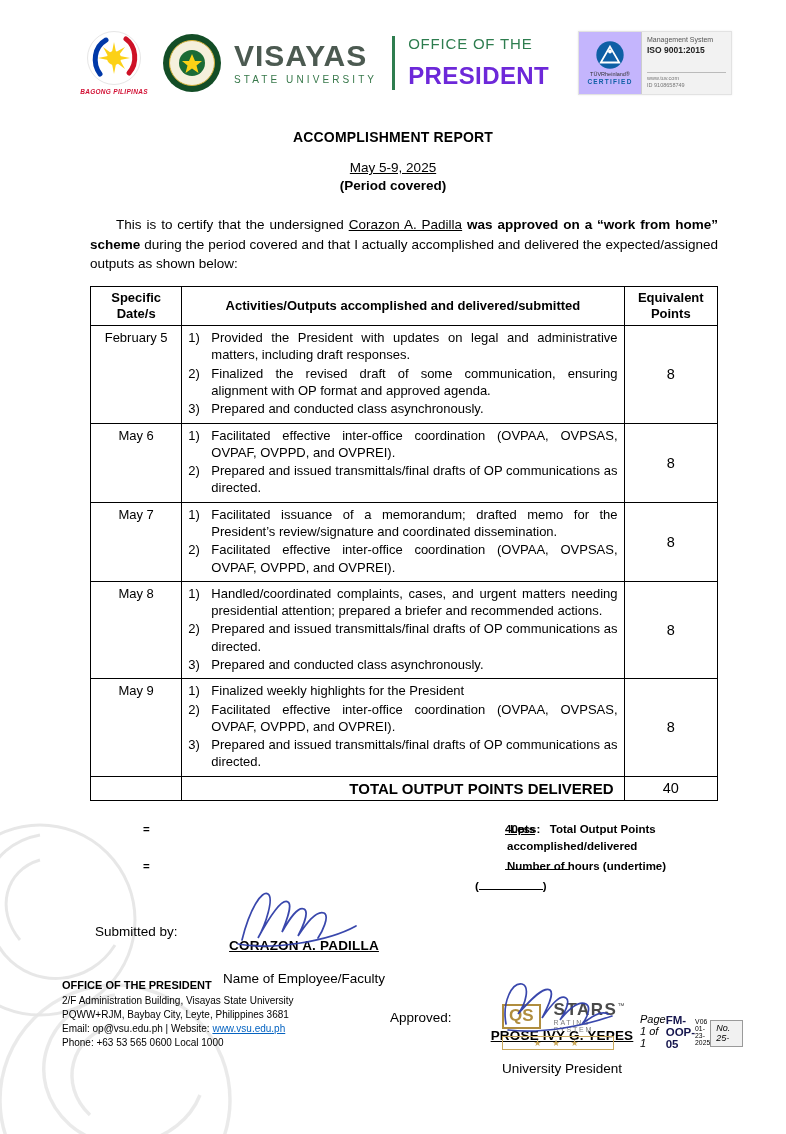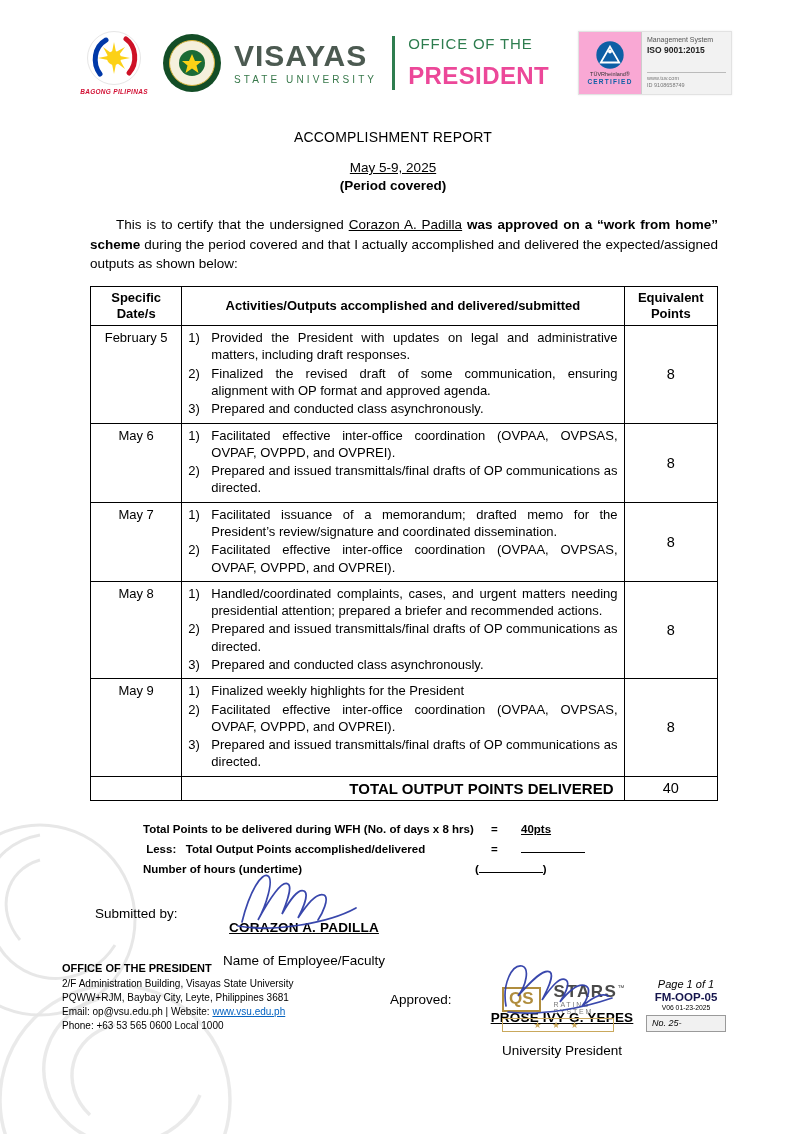--- a/index.html
+++ b/index.html
@@ -10,32 +10,32 @@
   
   .header{display:flex;align-items:center;padding:30px 54px 0 78px}
   .bp{display:flex;flex-direction:column;align-items:center;width:72px;flex:none}
   .bp-text{color:#d21034;font-weight:bold;font-style:italic;font-size:6.5px;letter-spacing:.3px;margin-top:2px;white-space:nowrap}
   .seal{margin-left:12px;flex:none}
   .vsu-word{margin-left:12px;flex:none}
   .vsu-visayas{font-size:30px;font-weight:600;color:#4c5a51;letter-spacing:1px;line-height:1}
   .vsu-state{font-size:10px;color:#37784a;letter-spacing:3.1px;margin-top:3px}
   .hdr-divider{width:3px;height:54px;background:#2e7d4f;margin:0 13px 0 15px;flex:none}
   .office-line1{font-size:15px;color:#2e7d4f;letter-spacing:.8px}
-  .office-line2{font-size:24px;font-weight:bold;color:#ec4899;letter-spacing:.4px;margin-top:10px}
-  .tuv{margin-left:auto;display:flex;align-items:stretch;border:1px solid #e2e2e2;background:#f9a8d4;width:152px;min-height:62px;flex:none;box-shadow:0 0 2px rgba(0,0,0,.08)}
+  .office-line2{font-size:24px;font-weight:bold;color:#6d28d9;letter-spacing:.4px;margin-top:10px}
+  .tuv{margin-left:auto;display:flex;align-items:stretch;border:1px solid #e2e2e2;background:#c4b5fd;width:152px;min-height:62px;flex:none;box-shadow:0 0 2px rgba(0,0,0,.08)}
   .tuv-left{width:62px;display:flex;flex-direction:column;align-items:center;justify-content:center;padding:3px 0}
   .tuv-brand{font-size:5.5px;color:#333;margin-top:1px;white-space:nowrap}
   .tuv-cert{font-size:6.5px;font-weight:bold;color:#0e5fa5;letter-spacing:1.2px;margin-top:1px}
   .tuv-right{flex:1;border-left:1px solid #ccc;background:#f2f2f2;padding:4px 5px;display:flex;flex-direction:column;justify-content:space-between}
   .tuv-mgmt{font-size:7px;color:#555;line-height:1.25}
   .tuv-iso{font-size:8.5px;font-weight:bold;color:#222;margin-top:1px}
   .tuv-small{border-top:1px solid #bbb;padding-top:2px;font-size:5.5px;color:#777;line-height:1.3}
 
   
-  .title{text-align:center;font-weight:normal;font-size:14px;margin-top:34px;letter-spacing:.2px}
+  .title{text-align:center;font-weight:bold;font-size:14px;margin-top:34px;letter-spacing:.2px}
   .period{text-align:center;font-size:13.5px;margin-top:15px;text-decoration:underline}
   .period-label{text-align:center;font-size:13.5px;font-weight:bold;margin-top:3px}
 
   
   .intro{margin:22px 68px 0 90px;font-size:13.5px;line-height:1.45;text-align:justify;text-indent:26px}
   .name-u{text-decoration:underline}
 
   
   table.report{border-collapse:collapse;margin:12px 0 0 90px;width:628px}
   table.report th,table.report td{border:1px solid #000}
@@ -76,21 +76,21 @@
   .addr{width:322px;font-size:10px;line-height:1.38}
   .addr-office{font-size:11px;font-weight:bold;margin-bottom:1px}
   .addr a,.weblink{color:#0563c1;text-decoration:underline;cursor:pointer}
   .qs-badge{margin-left:auto;display:flex;flex-direction:column;width:112px}
   .qs-top{display:flex;align-items:center;gap:13px}
   .qs-box{border:2px solid #b08d3e;color:#b08d3e;font-weight:bold;font-size:17px;padding:1px 5px;line-height:1.1}
   .qs-stars-word{font-size:17px;font-weight:bold;color:#4a4a4a;letter-spacing:1.5px;line-height:1}
   .qs-tm{font-size:7px;vertical-align:super;font-weight:normal}
   .qs-rating{font-size:7px;color:#7a7a7a;letter-spacing:1.8px;margin-top:1px}
   .qs-star-row{margin-top:3px;border:1px solid #c9a85c;text-align:center;color:#c9a85c;font-size:9px;padding:1px 0;letter-spacing:4px}
-  .form-block{margin-left:26px;width:92px;display:flex;flex-direction:column;align-items:center}
+  .form-block{margin-left:26px;width:92px;display:flex;flex-direction:row;align-items:center}
   .page-no{font-style:italic;font-size:11px}
   .form-code{font-weight:bold;font-size:11.5px;color:#15154d;margin-top:1px}
   .form-ver{font-size:6.8px;margin-top:1px}
   .doc-no-box{margin-top:4px;border:1px solid #9a9a9a;background:#f1f1f1;font-size:9px;font-style:italic;padding:2px 12px 3px 5px;width:80px;box-sizing:border-box}
 </style>
 </head>
 <body>
 
 <svg class="watermark" width="360" height="340" viewBox="0 0 360 340">
   <g stroke="#e2e2e2" stroke-width="3" fill="none" opacity="0.8">
@@ -273,21 +273,20 @@
     <tfoot>
       <tr>
         <td class="td-date"></td>
         <td class="total-label-cell">TOTAL OUTPUT POINTS DELIVERED</td>
         <td class="td-pts">40</td>
       </tr>
     </tfoot>
   </table>
 
   <div class="summary">
-    <span class="lbl">Total Points to be delivered during WFH (No. of days x 8 hrs)</span>
     <span>=</span>
     <span class="sum-val u40">40pts</span>
 
     <span class="lbl"> Less:   Total Output Points accomplished/delivered</span>
     <span>=</span>
     <span class="sum-val"><span class="blankline"></span></span>
 
     <span class="lbl">Number of hours (undertime)</span>
     <span class="row3-val">(<span class="blankline"></span>)</span>
   </div>

